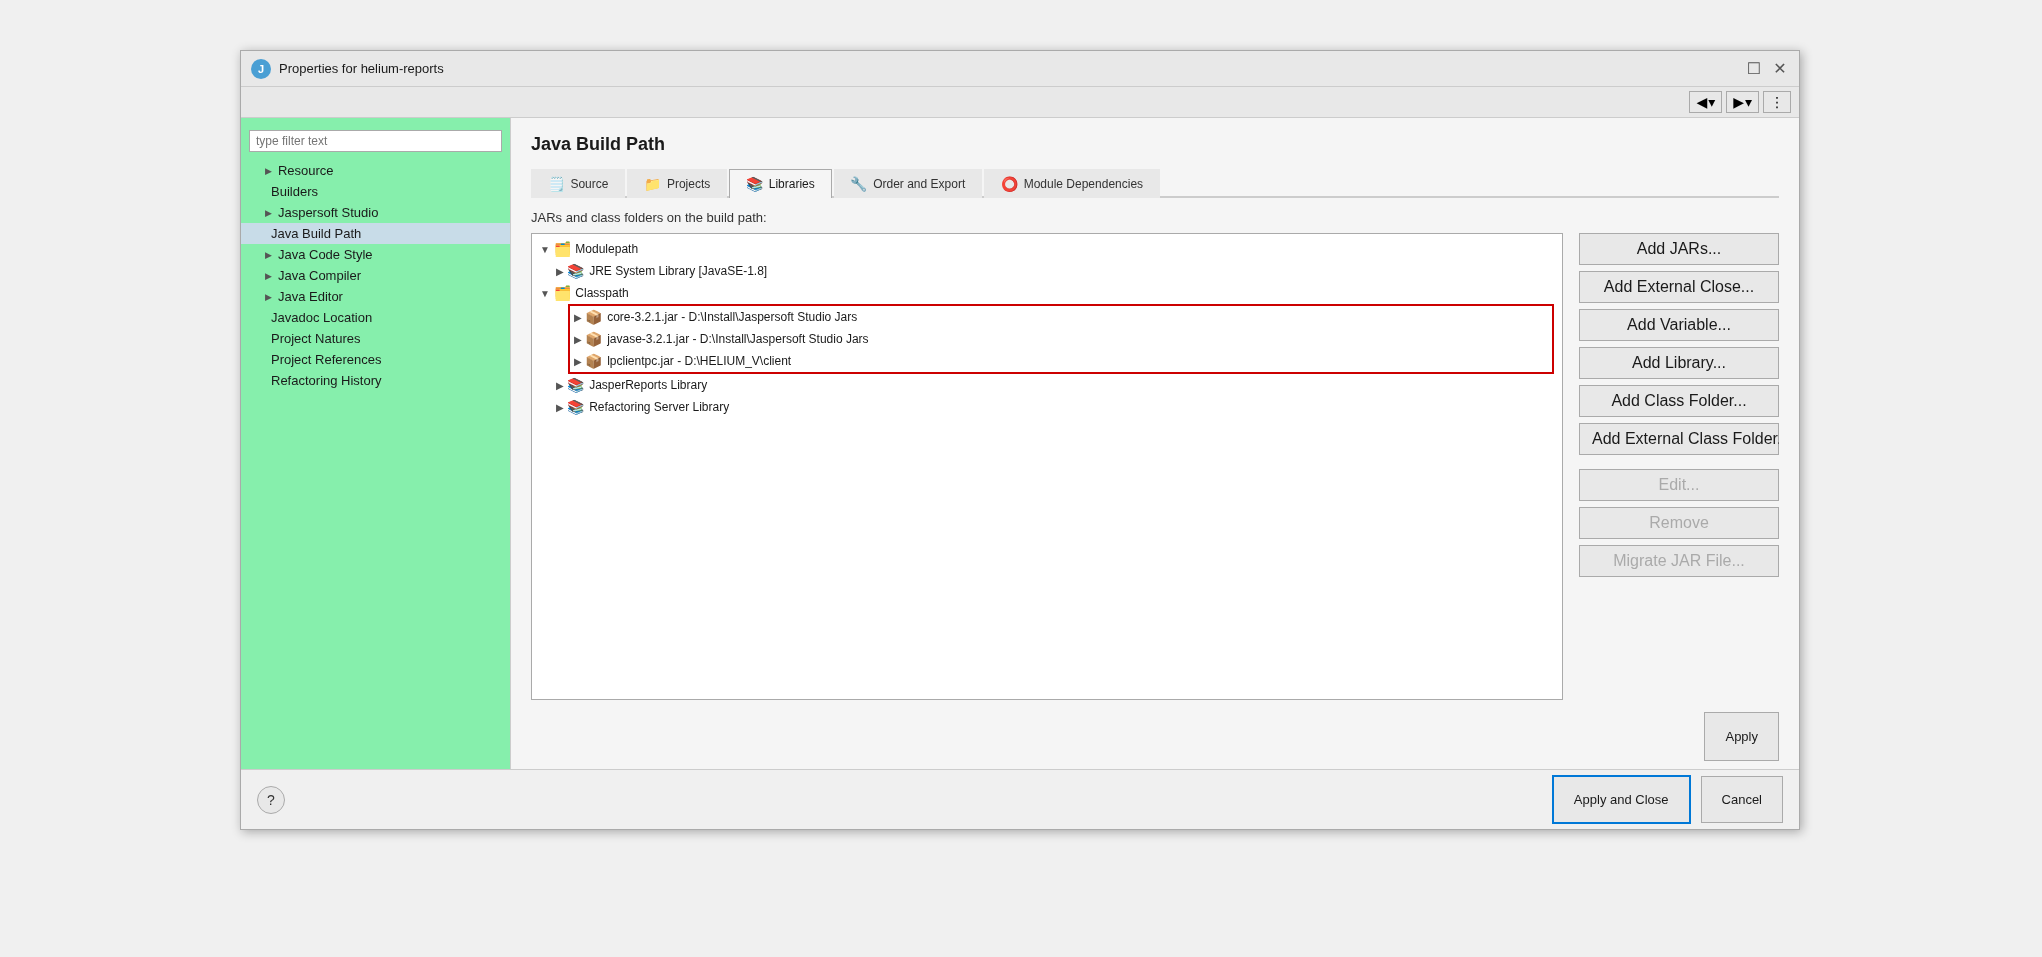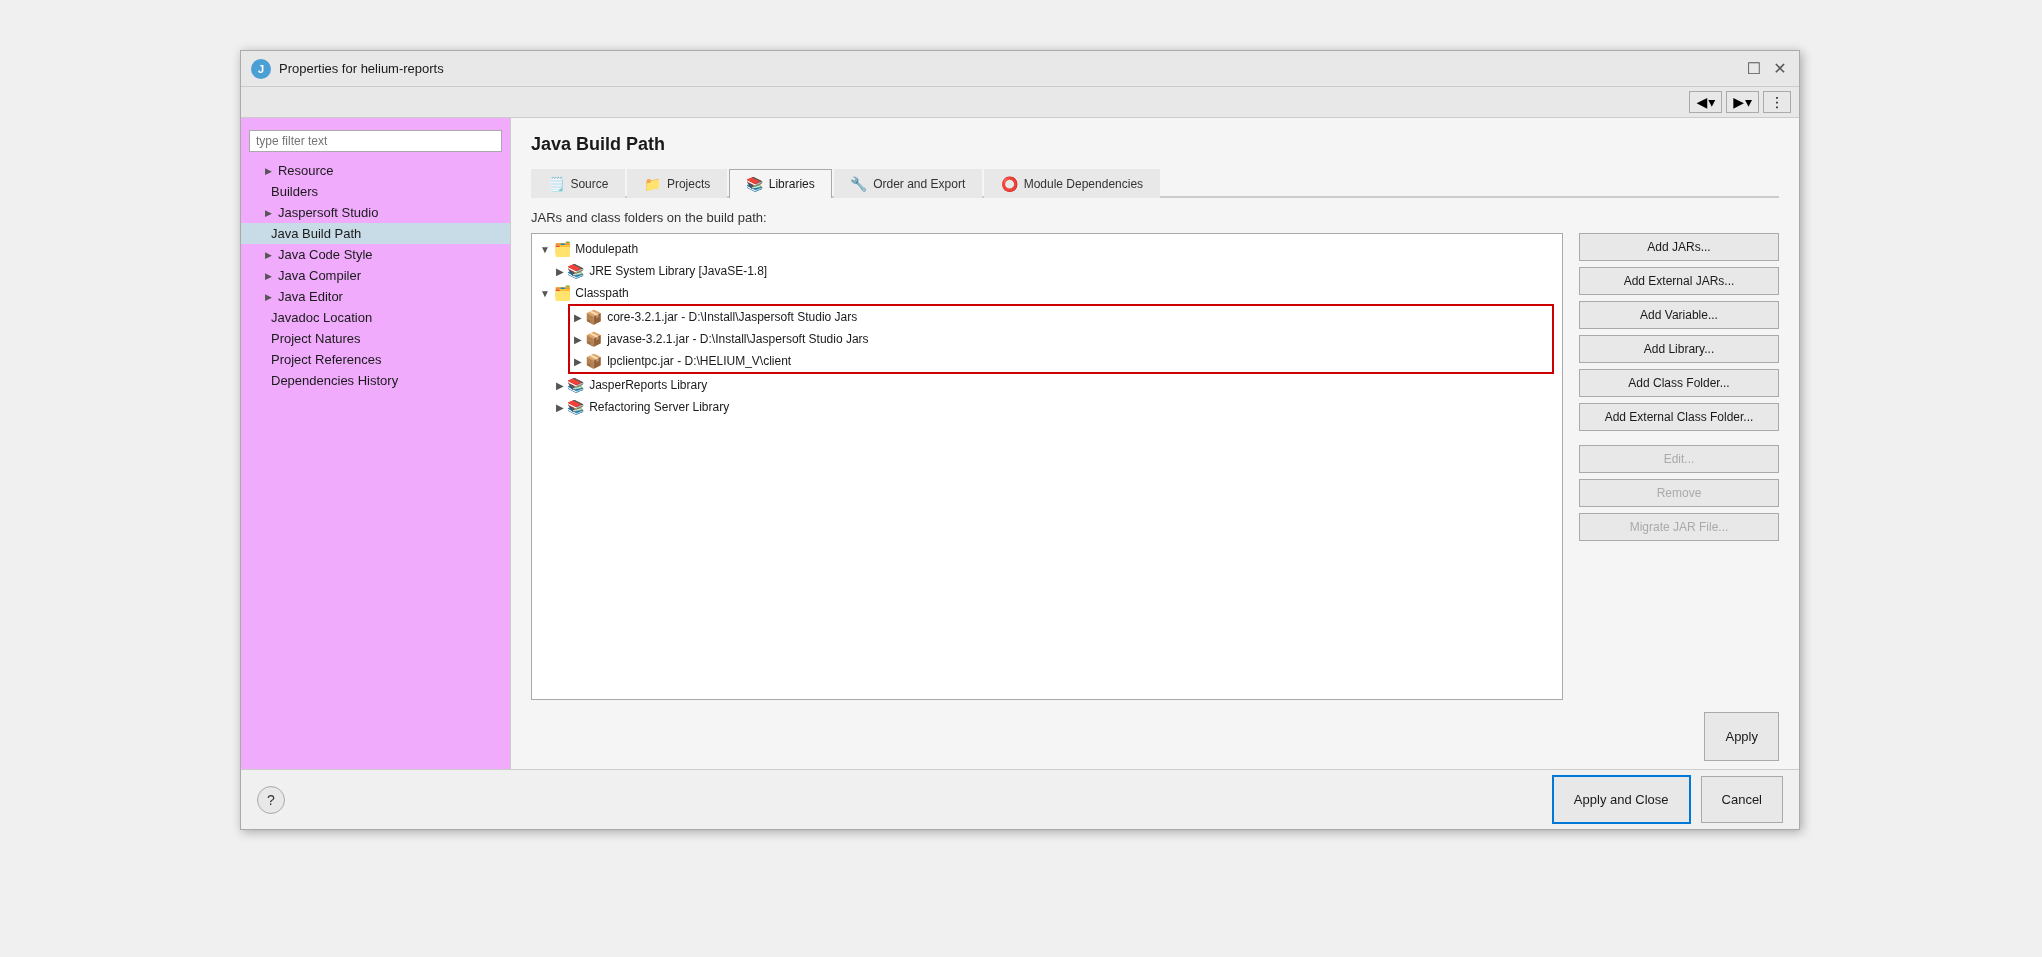--- a/index.html
+++ b/index.html
@@ -74,21 +74,21 @@
 
     .content-area {
       display: flex;
       flex: 1;
       overflow: hidden;
     }
 
     
     .sidebar {
       width: 270px;
-      background: #f0abfc;
+      background: #86efac;
       border-right: 1px solid #ccc;
       padding: 8px 0;
       overflow-y: auto;
       flex-shrink: 0;
     }
     .filter-input {
       width: calc(100% - 16px);
       margin: 4px 8px 8px 8px;
       padding: 3px 6px;
       border: 1px solid #aaa;
@@ -207,21 +207,21 @@
       display: flex;
       flex-direction: column;
       gap: 6px;
       flex-shrink: 0;
     }
     .action-btn {
       padding: 6px 12px;
       background: #e8e8e8;
       border: 1px solid #aaa;
       cursor: pointer;
-      font-size: 12px;
+      font-size: 16px;
       color: #1a1a1a;
       text-align: center;
       white-space: nowrap;
     }
     .action-btn:disabled, .action-btn.disabled {
       color: #aaa;
       cursor: default;
       background: #e8e8e8;
     }
     .action-btn-group {
@@ -380,21 +380,21 @@
       <div class="sidebar-item indent1">
         <span class="arrow"></span>
         <span>Project Natures</span>
       </div>
       <div class="sidebar-item indent1">
         <span class="arrow"></span>
         <span>Project References</span>
       </div>
       <div class="sidebar-item indent1">
         <span class="arrow"></span>
-        <span>Dependencies History</span>
+        <span>Refactoring History</span>
       </div>
     </div>
 
     <div class="main-panel">
       <div class="main-title">Java Build Path</div>
 
       <div class="tabs">
         <div class="tab">
           <span class="tab-icon">🗒️</span>
           <span>Source</span>
@@ -466,21 +466,21 @@
 
           <div class="tree-item level1">
             <span class="tree-arrow">▶</span>
             <span class="tree-icon">📚</span>
             <span>Refactoring Server Library</span>
           </div>
         </div>
 
         <div class="buttons-panel">
           <button class="action-btn">Add JARs...</button>
-          <button class="action-btn">Add External JARs...</button>
+          <button class="action-btn">Add External Close...</button>
           <button class="action-btn">Add Variable...</button>
           <button class="action-btn">Add Library...</button>
           <button class="action-btn">Add Class Folder...</button>
           <button class="action-btn">Add External Class Folder...</button>
           <div class="action-btn-group">
             <button class="action-btn disabled" disabled="">Edit...</button>
             <button class="action-btn disabled" disabled="">Remove</button>
             <button class="action-btn disabled" disabled="">Migrate JAR File...</button>
           </div>
         </div>

